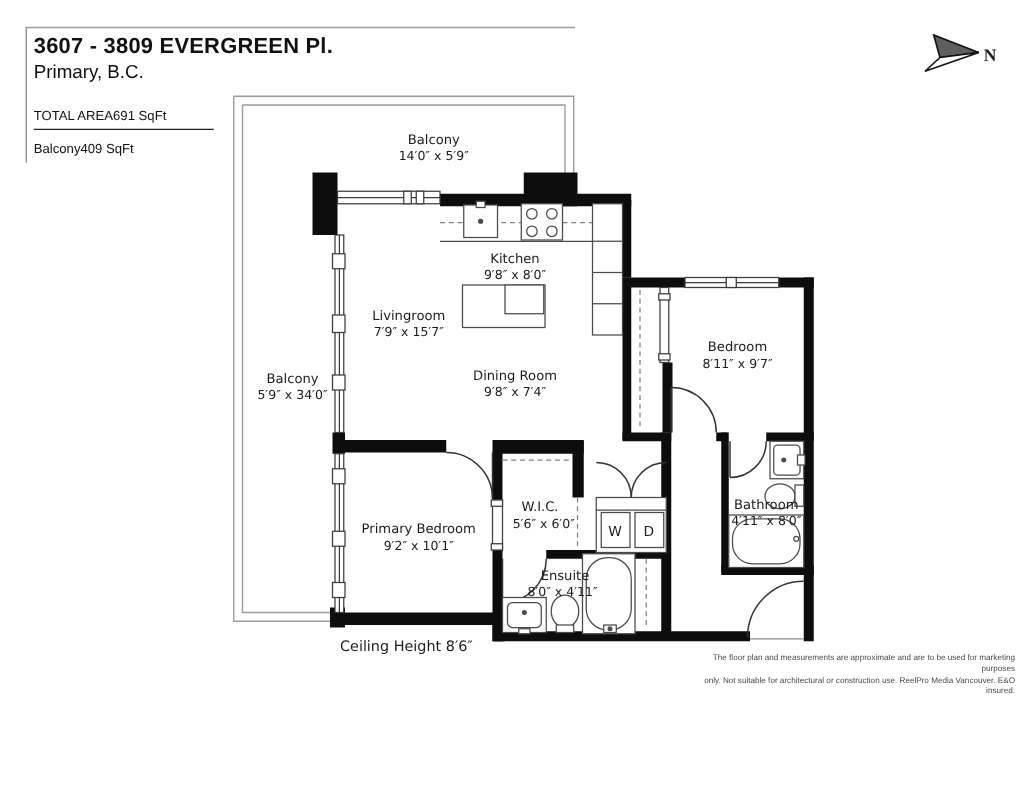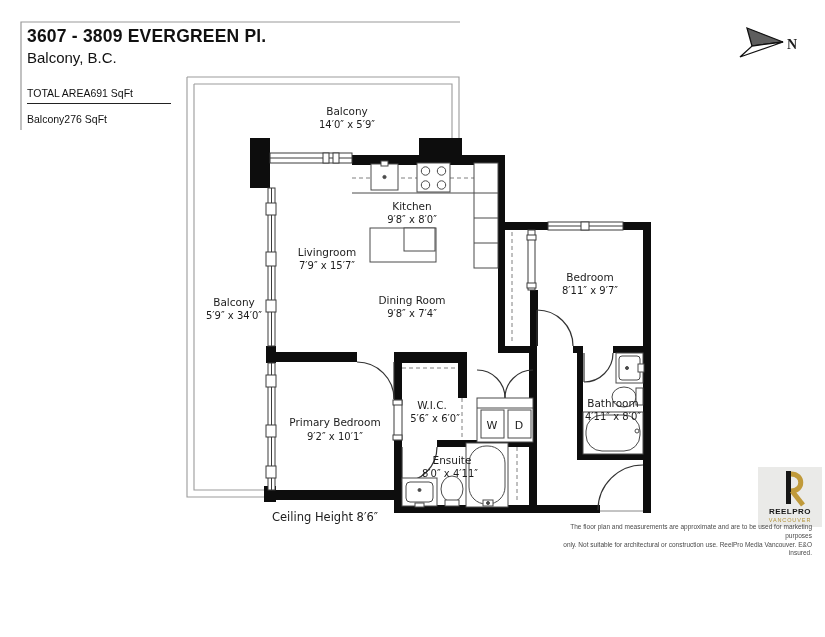--- a/index.html
+++ b/index.html
@@ -22,30 +22,30 @@
   text.wd{font-size:11px;}
   text.note{font-size:11.5px;}
   text.north{font-family:"Liberation Serif", serif;font-size:14px;font-weight:bold;}
 </style>
 </head>
 <body>
 
 <div id="page">
 
   <div id="title" class="abs">3607 - 3809 EVERGREEN Pl.</div>
-  <div id="city" class="abs">Balcony, B.C.</div>
+  <div id="city" class="abs">Primary, B.C.</div>
 
   <div id="area-table" class="abs">
     <div class="arow first">
       <span>TOTAL AREA</span>
       <span>691 SqFt</span>
     </div>
     <div class="arow second">
       <span>Balcony</span>
-      <span>276 SqFt</span>
+      <span>409 SqFt</span>
     </div>
   </div>
 
   <svg id="plan-svg" class="abs" width="825" height="637" viewBox="0 0 825 637">
 
     <path d="M460,22 L21,22 L21,130" fill="none" stroke="#999" stroke-width="1.2"></path>
 
     <g>
       <polygon points="747,28 783,42 752,46" fill="#5e5e5e" stroke="#111" stroke-width="1.3"></polygon>
       <polygon points="740,57 783,42 752,46" fill="#fff" stroke="#111" stroke-width="1.3"></polygon>
@@ -233,28 +233,19 @@
       <text class="rname" x="613" y="407">Bathroom</text>
       <text class="rdims" x="613" y="420">4′11″ x 8′0″</text>
 
       <text class="wd" x="492" y="429">W</text>
       <text class="wd" x="519" y="429">D</text>
     </g>
 
     <text class="note" x="272" y="521">Ceiling Height  8′6″</text>
   </svg>
 
-  <div id="logo" class="abs">
-    <svg width="64" height="60" viewBox="0 0 64 60">
-      <rect x="28" y="4" width="5" height="33" fill="#161616"></rect>
-      <path d="M33,7 C46,7 46,24 33,24" fill="none" stroke="#c09a3a" stroke-width="5"></path>
-      <path d="M34,24 L45,38" stroke="#c09a3a" stroke-width="5"></path>
-      <text x="32" y="47" text-anchor="middle" style="font-family:'Liberation Sans',sans-serif;font-size:8px;font-weight:bold;fill:#161616;letter-spacing:.5px">REELPRO</text>
-      <text x="32" y="55" text-anchor="middle" style="font-family:'Liberation Sans',sans-serif;font-size:5.5px;fill:#b5953a;letter-spacing:.9px">VANCOUVER</text>
-    </svg>
-  </div>
 
   <div id="disclaimer" class="abs">
     <div>The floor plan and measurements are approximate and are to be used for marketing purposes</div>
     <div>only. Not suitable for architectural or construction use. ReelPro Media Vancouver. E&amp;O insured.</div>
   </div>
 
 </div>
 
 </body></html>

